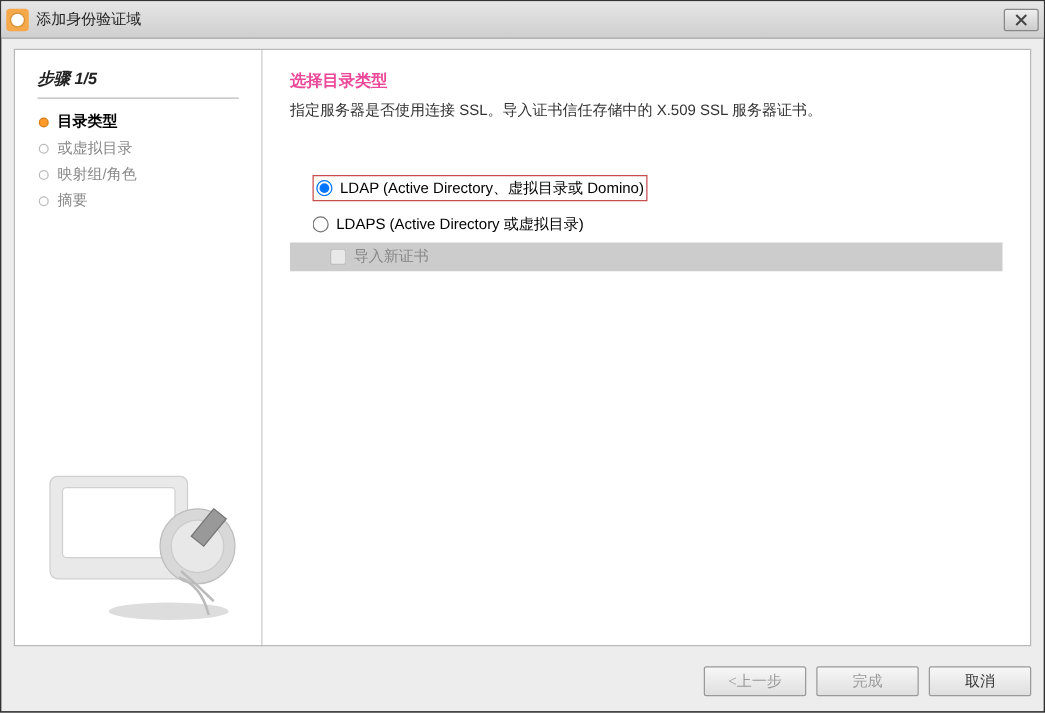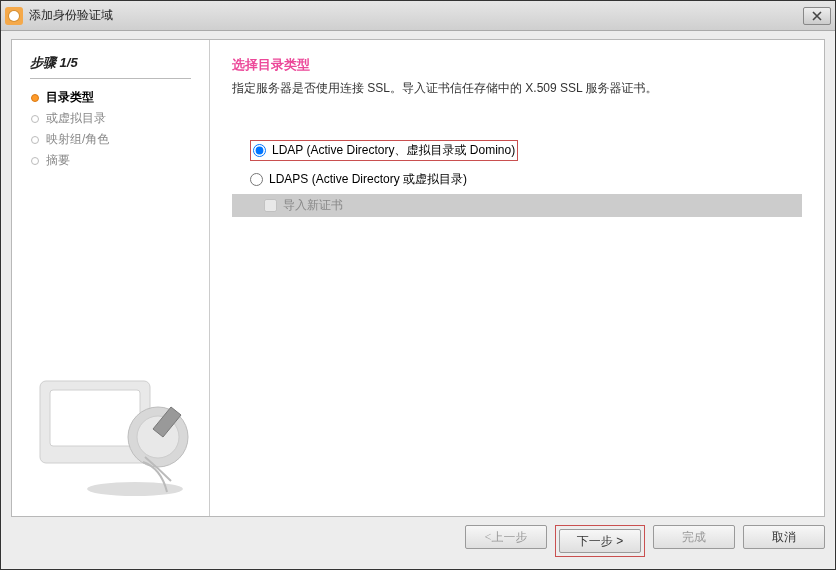--- a/index.html
+++ b/index.html
@@ -262,25 +262,20 @@
         <span>导入新证书</span>
       </div>
     </div>
 
   </div>
 
   <div class="button-bar">
     <div class="wiz-btn disabled">
       <span>&lt;上一步</span>
     </div>
-    <div class="next-outline">
-      <div class="wiz-btn">
-        <span>下一步 &gt;</span>
-      </div>
-    </div>
     <div class="wiz-btn disabled">
       <span>完成</span>
     </div>
     <div class="wiz-btn">
       <span>取消</span>
     </div>
   </div>
 
 </div>
 

